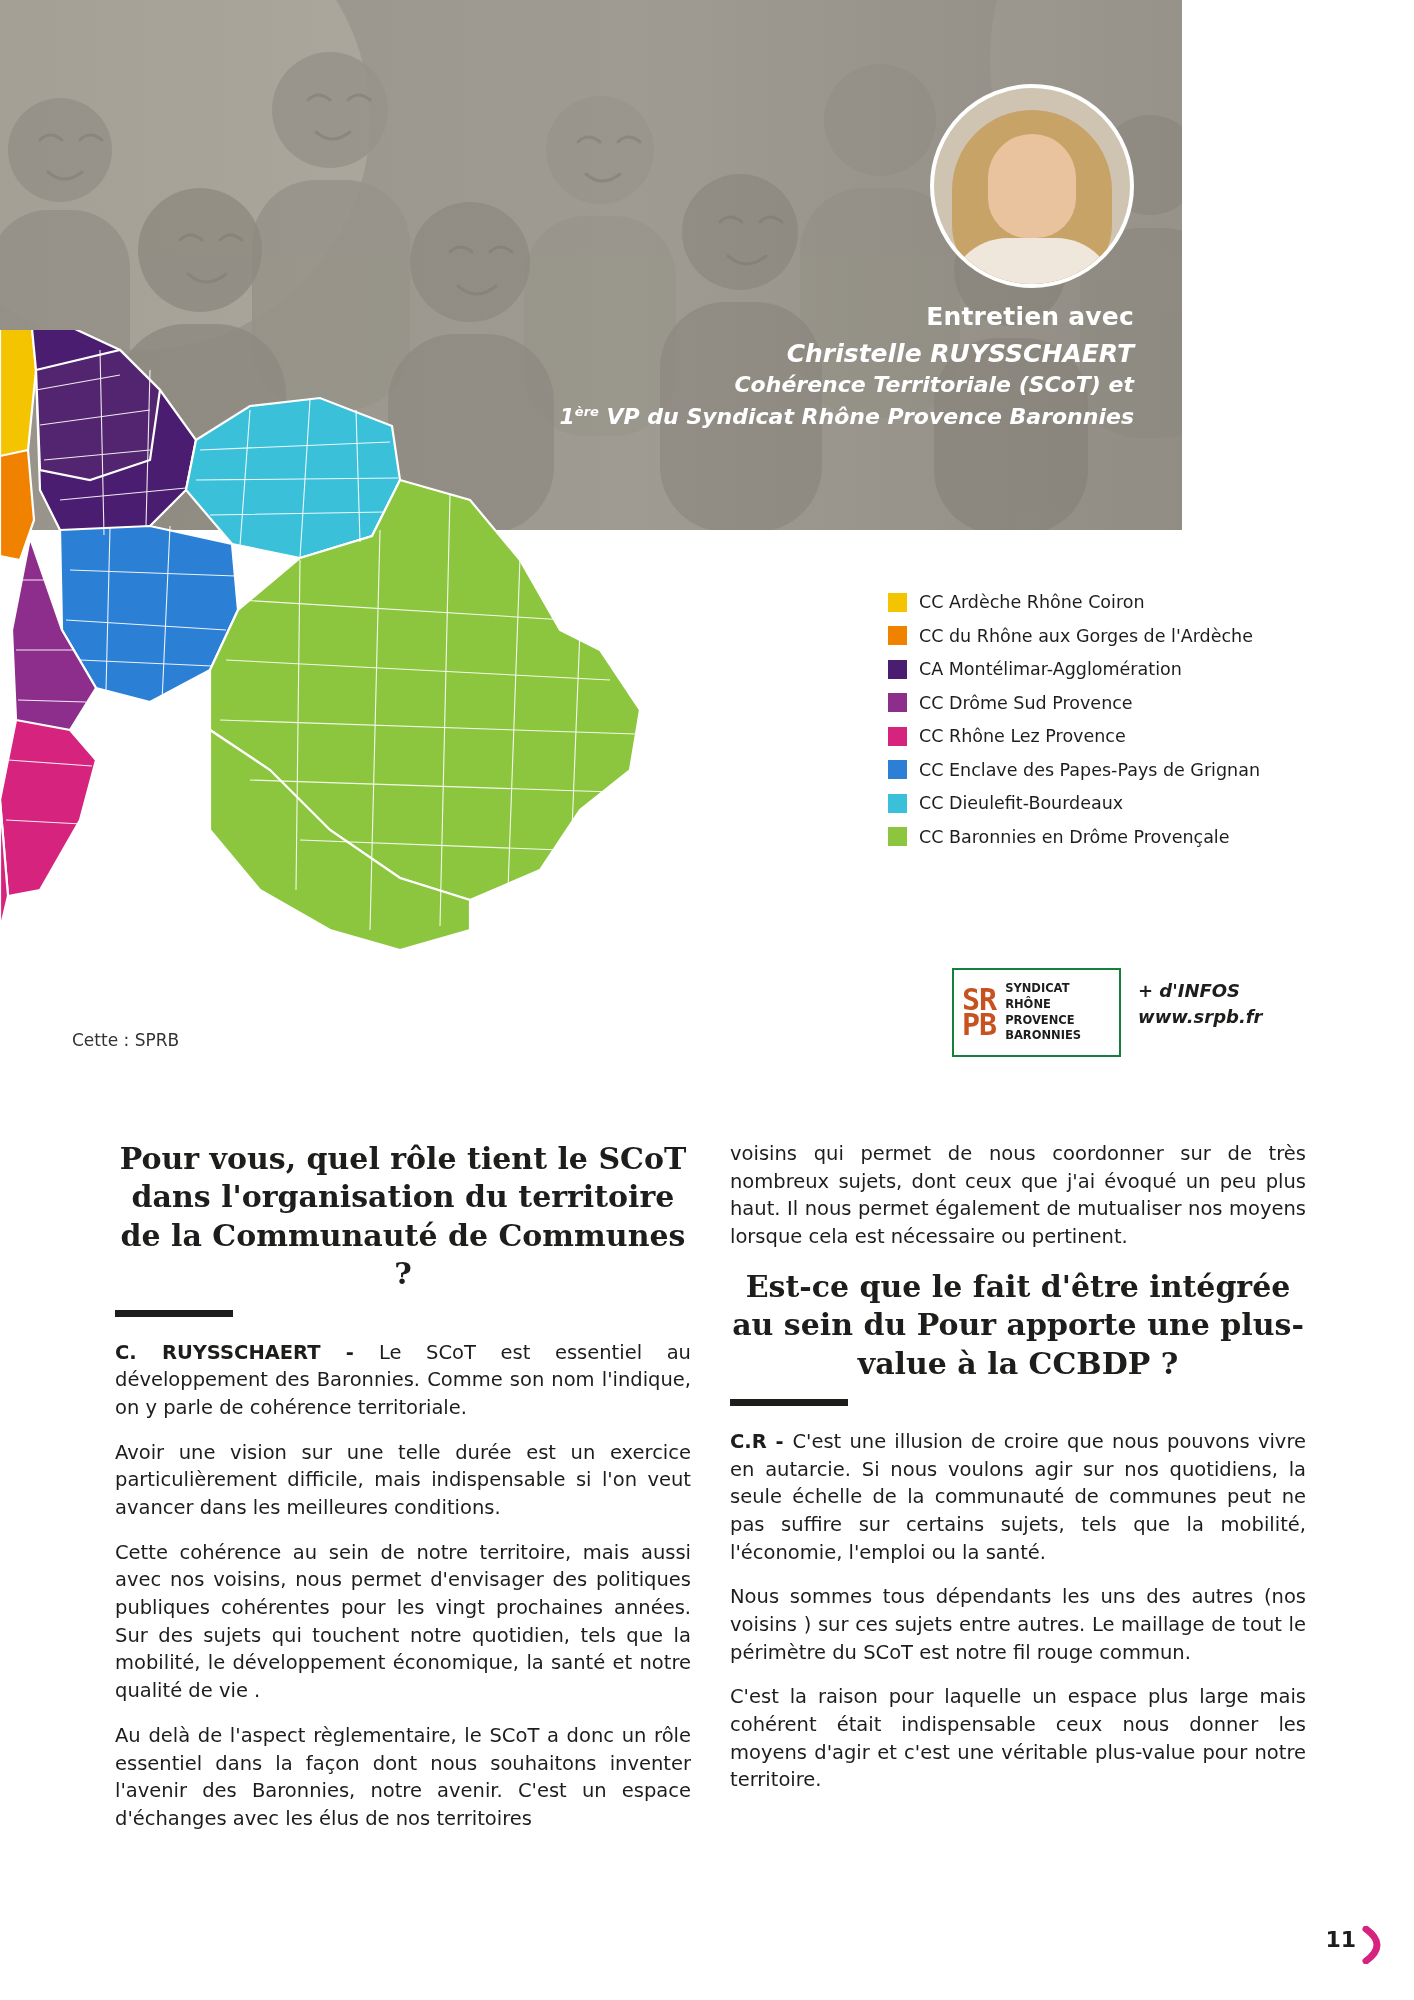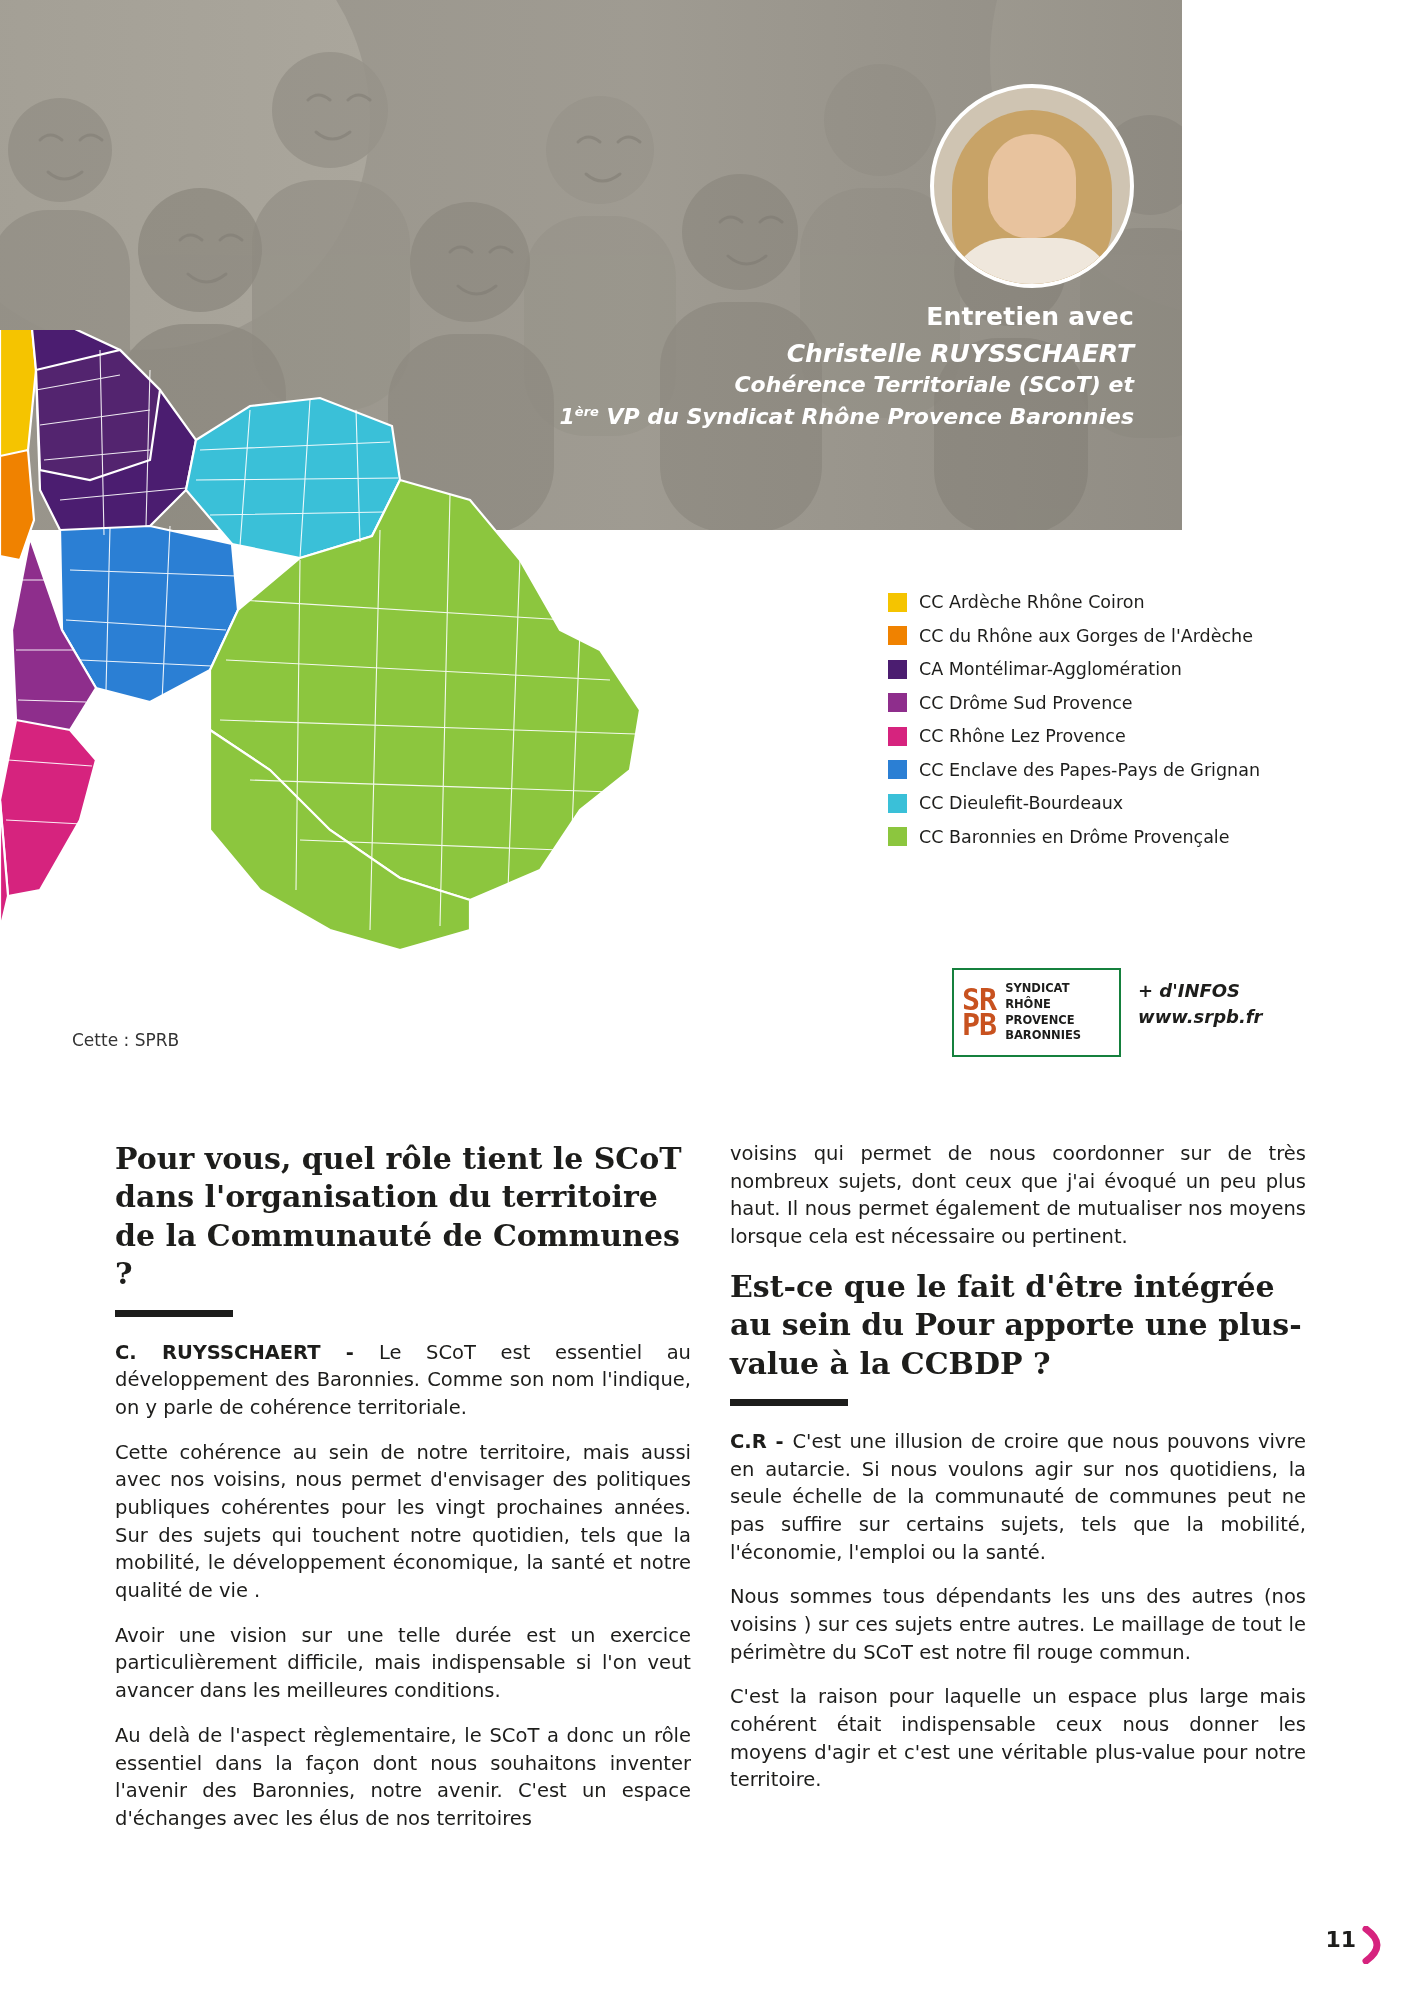--- a/index.html
+++ b/index.html
@@ -86,21 +86,21 @@
   }
   .infos .plus{font-size:18px;font-style:italic;font-weight:bold;color:#1d1d1b;}
   .infos .url{font-size:18px;font-style:italic;font-weight:bold;color:#1d1d1b;margin-top:5px;}
 
   
   .col{position:absolute;top:1140px;width:576px;}
   .col-left{left:115px;}
   .col-right{left:722px;margin-left:8px;}
   h2.q{
     font-family:"DejaVu Serif",serif;font-weight:bold;font-size:30px;line-height:1.28;
-    color:#1d1d1b;margin:0 0 16px 0;
+    color:#1d1d1b;margin:0 0 16px 0;text-align:center;
   }
   .rule{width:118px;height:7px;background:#1d1d1b;margin:10px 0 22px 0;}
   p.body{
     font-size:19.5px;line-height:1.42;color:#1d1d1b;margin:0 0 17px 0;text-align:justify;
   }
   p.body b{font-weight:bold;}
   .col-right h2.q{margin-top:0;}
   .rs{margin-top:30px;}
 
   
@@ -271,22 +271,22 @@
 <div class="infos">
   <div class="plus">+ d'INFOS</div>
   <div class="url">www.srpb.fr</div>
 </div>
 
 <div class="col col-left">
   <h2 class="q">Pour vous, quel rôle tient le SCoT dans l'organisation du territoire de la Communauté de Communes ?</h2>
   <div class="rule"></div>
 
   <p class="body"><b>C. RUYSSCHAERT - </b><span>Le SCoT est essentiel au développement des Baronnies. Comme son nom l'indique, on y parle de cohérence territoriale.</span></p>
+  <p class="body">Avoir une vision sur une telle durée est un exercice particulièrement difficile, mais indispensable si l'on veut avancer dans les meilleures conditions.</p>
   <p class="body">Cette cohérence au sein de notre territoire, mais aussi avec nos voisins, nous permet d'envisager des politiques publiques cohérentes pour les vingt prochaines années. Sur des sujets qui touchent notre quotidien, tels que la mobilité, le développement économique, la santé et notre qualité de vie .</p>
-  <p class="body">Avoir une vision sur une telle durée est un exercice particulièrement difficile, mais indispensable si l'on veut avancer dans les meilleures conditions.</p>
   <p class="body">Au delà de l'aspect règlementaire, le SCoT a donc un rôle essentiel dans la façon dont nous souhaitons inventer l'avenir des Baronnies, notre avenir. C'est un espace d'échanges avec les élus de nos territoires</p>
 </div>
 
 <div class="col col-right">
   <p class="body">voisins qui permet de nous coordonner sur de très nombreux sujets, dont ceux que j'ai évoqué un peu plus haut. Il nous permet également de mutualiser nos moyens lorsque cela est nécessaire ou pertinent.</p>
 
   <h2 class="q rs">Est-ce que le fait d'être intégrée au sein du Pour apporte une plus-value à la CCBDP ?</h2>
   <div class="rule"></div>
 
   <p class="body"><b>C.R - </b><span>C'est une illusion de croire que nous pouvons vivre en autarcie. Si nous voulons agir sur nos quotidiens, la seule échelle de la communauté de communes peut ne pas suffire sur certains sujets, tels que la mobilité, l'économie, l'emploi ou la santé.</span></p>

